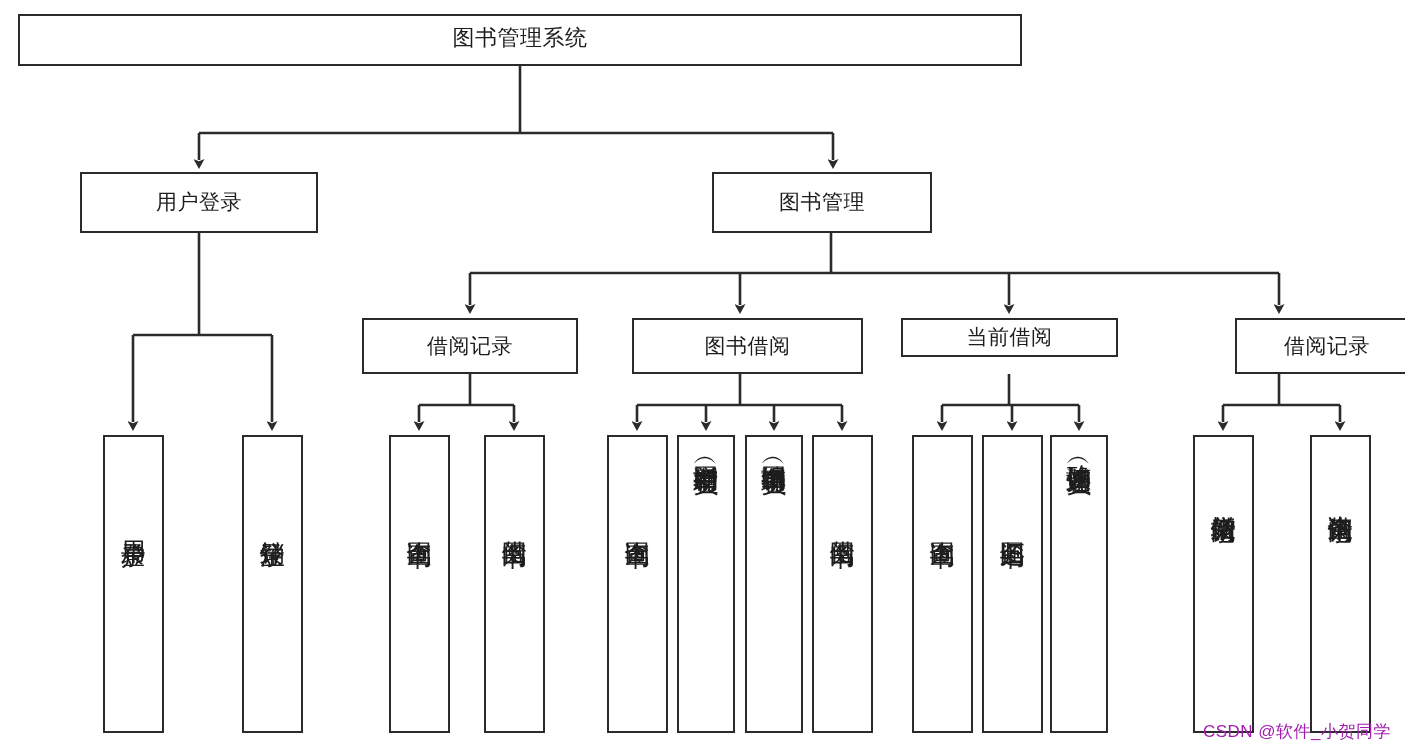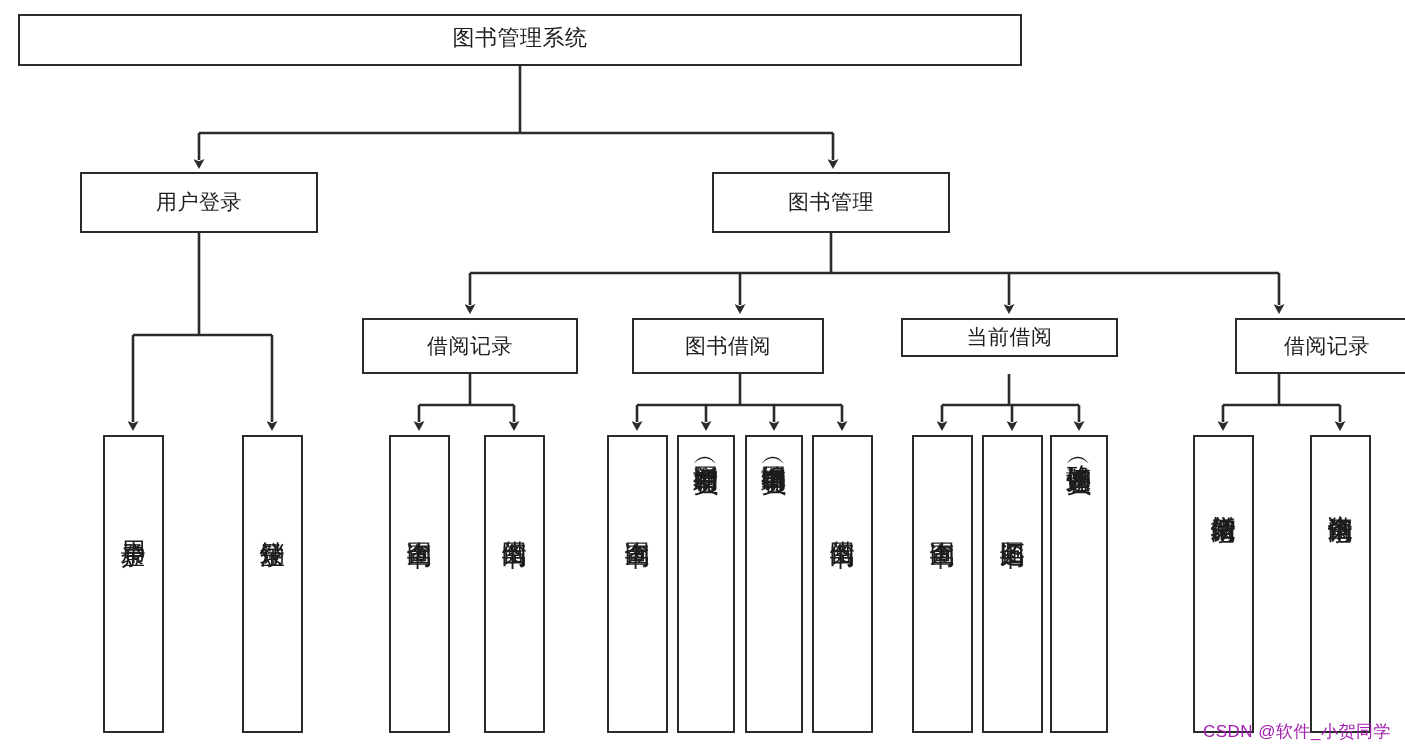--- a/index.html
+++ b/index.html
@@ -134,28 +134,28 @@
     </g>
   </svg>
 
   <div class="node root horiz" style="left:18px; top:14px; width:1004px; height:52px;">
     <span class="label">图书管理系统</span>
   </div>
 
   <div class="node horiz" style="left:80px; top:172px; width:238px; height:61px;">
     <span class="label">用户登录</span>
   </div>
-  <div class="node horiz" style="left:712px; top:172px; width:238px; height:61px;">
+  <div class="node horiz" style="left:712px; top:172px; width:220px; height:61px;">
     <span class="label">图书管理</span>
   </div>
 
   <div class="node horiz" style="left:362px; top:318px; width:216px; height:56px;">
     <span class="label">借阅记录</span>
   </div>
-  <div class="node horiz" style="left:632px; top:318px; width:192px; height:56px;">
+  <div class="node horiz" style="left:632px; top:318px; width:231px; height:56px;">
     <span class="label">图书借阅</span>
   </div>
   <div class="node horiz" style="left:901px; top:318px; width:217px; height:39px;">
     <span class="label">当前借阅</span>
   </div>
   <div class="node horiz" style="left:1235px; top:318px; width:184px; height:56px;">
     <span class="label">借阅记录</span>
   </div>
 
   <div class="node vert mid" style="left:103px; top:435px; width:61px; height:298px;">

